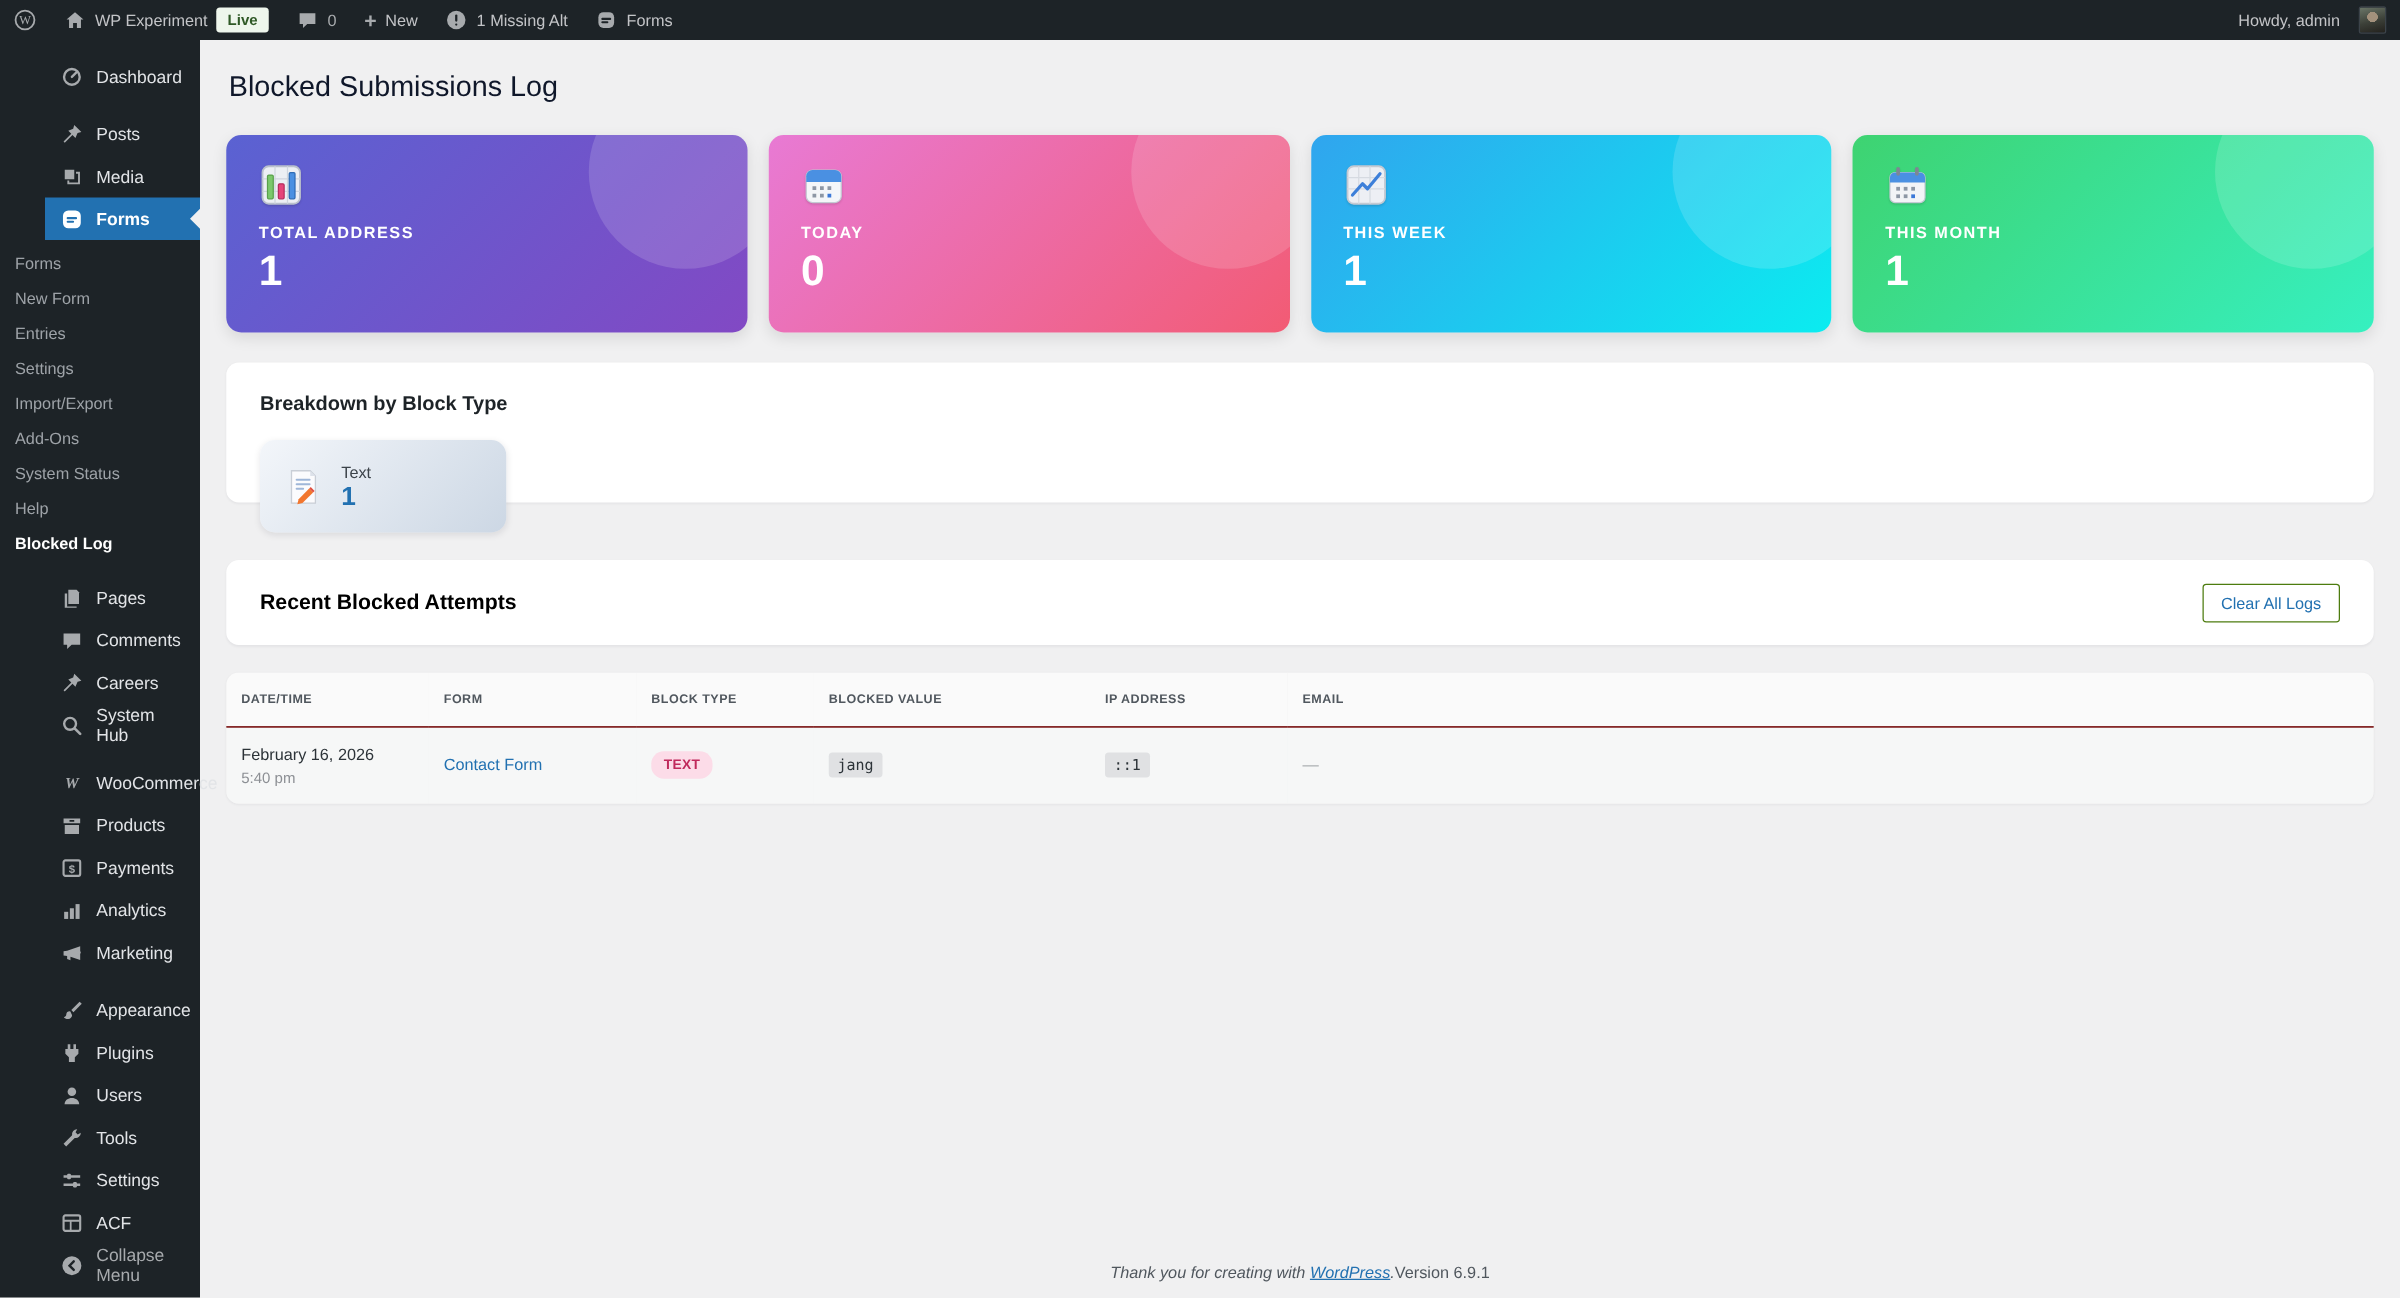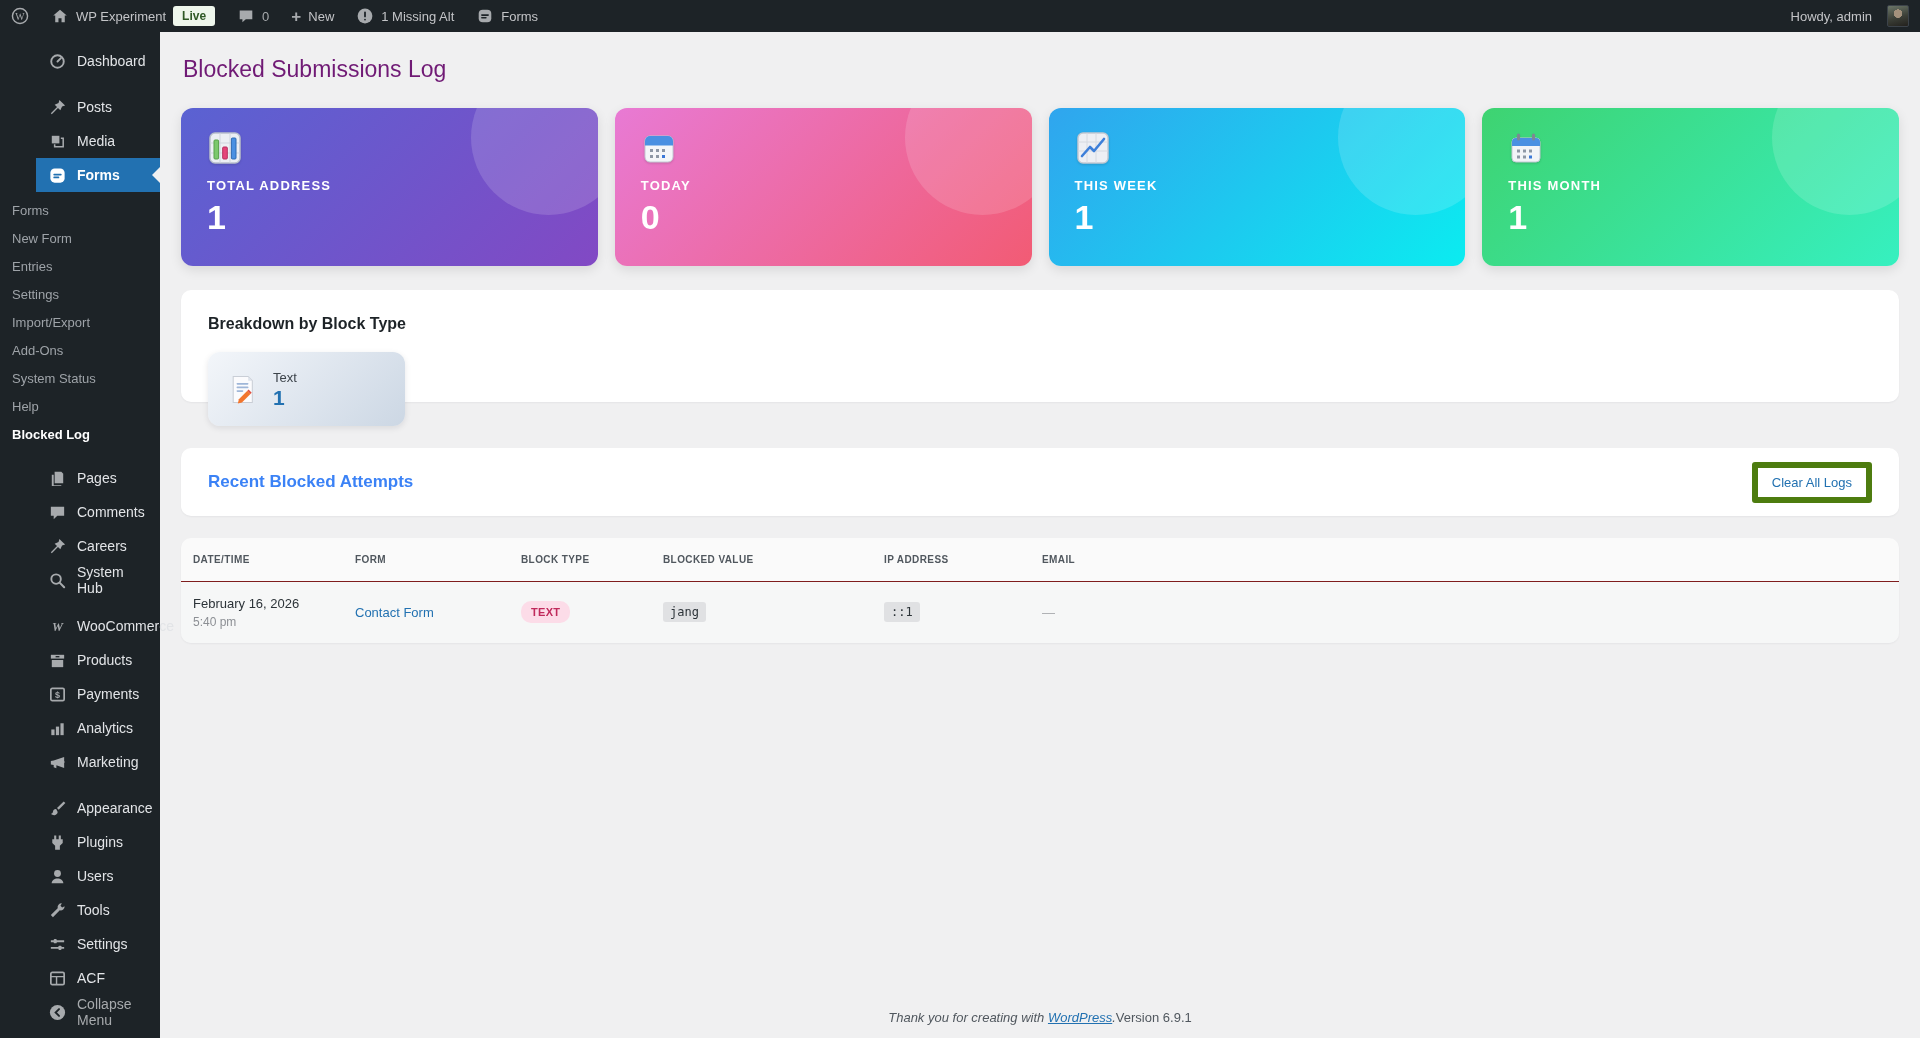--- a/index.html
+++ b/index.html
@@ -52,21 +52,21 @@
     padding:5px 12px; font-size:13px; color:#9ea3a8; cursor:pointer; line-height:18px;
   }
   .submenu-item.current { color:#fff; font-weight:700; }
   .collapse-item { margin-top:auto; margin-bottom:10px; color:#a7aaad; }
   .collapse-item .mi { color:#a7aaad; }
   
   .content {
     position:absolute; top:32px; left:160px; right:0; bottom:0;
     padding:0 21px; display:flex; flex-direction:column; overflow:hidden;
   }
-  h1.page-title { font-size:23px; font-weight:400; color:#701a75; margin:23px 0 0 2px; line-height:29px; }
+  h1.page-title { font-size:23px; font-weight:400; color:#0f172a; margin:23px 0 0 2px; line-height:29px; }
   
   .stats { margin-top:24px; display:grid; grid-template-columns:repeat(4,1fr); gap:17px; }
   .stat-card {
     height:158px; border-radius:12px; position:relative; overflow:hidden; color:#fff;
     padding:22px 26px; box-shadow:0 4px 12px rgba(0,0,0,.10);
   }
   .stat-deco { position:absolute; top:-48px; right:-28px; width:155px; height:155px; border-radius:50%; background:rgba(255,255,255,.15); }
   .stat-icon { width:36px; height:36px; display:block; margin-bottom:12px; filter:drop-shadow(0 1px 1px rgba(0,0,0,.15)); }
   .stat-label { font-size:13px; font-weight:700; letter-spacing:1.2px; }
   .stat-value { font-size:34px; font-weight:700; margin-top:7px; line-height:1; }
@@ -78,24 +78,24 @@
     margin-top:19px; width:197px; height:74px; border-radius:12px;
     background:linear-gradient(135deg,#f3f6fa 0%,#ccd7e4 100%);
     display:flex; align-items:center; gap:15px; padding:0 19px;
     box-shadow:0 2px 6px rgba(16,24,40,.10);
   }
   .tile-icon { width:31px; height:31px; }
   .tile-label { font-size:13px; color:#3c434a; }
   .tile-value { font-size:21px; font-weight:700; color:#2271b1; margin-top:2px; line-height:1; }
   
   .recent { margin-top:46px; height:68px; display:flex; align-items:center; justify-content:space-between; padding:0 27px; }
-  .recent-title { font-size:17px; font-weight:700; color:#3b82f6; margin:0; }
+  .recent-title { font-size:17px; font-weight:700; color:#000000; margin:0; }
   .clear-btn {
     font-family:inherit; font-size:13px; color:#2271b1; background:#fff;
-    border:6px solid #4d7c0f; border-radius:3px; padding:6px 14px; cursor:pointer; line-height:17px;
+    border:1px solid #4d7c0f; border-radius:3px; padding:6px 14px; cursor:pointer; line-height:17px;
   }
   
   .table-wrap { margin-top:22px; border-radius:10px; overflow:hidden; box-shadow:0 1px 2px rgba(16,24,40,.05); }
   table.log { width:100%; border-collapse:collapse; }
   table.log thead th {
     text-align:left; background:#fafafa; padding:0 12px; height:43px;
     font-size:10px; font-weight:600; letter-spacing:.4px; color:#50575e;
     border-bottom:1px solid #7f1d1d;
   }
   table.log tbody td { background:#f6f7f7; padding:0 12px; height:62px; vertical-align:middle; }

